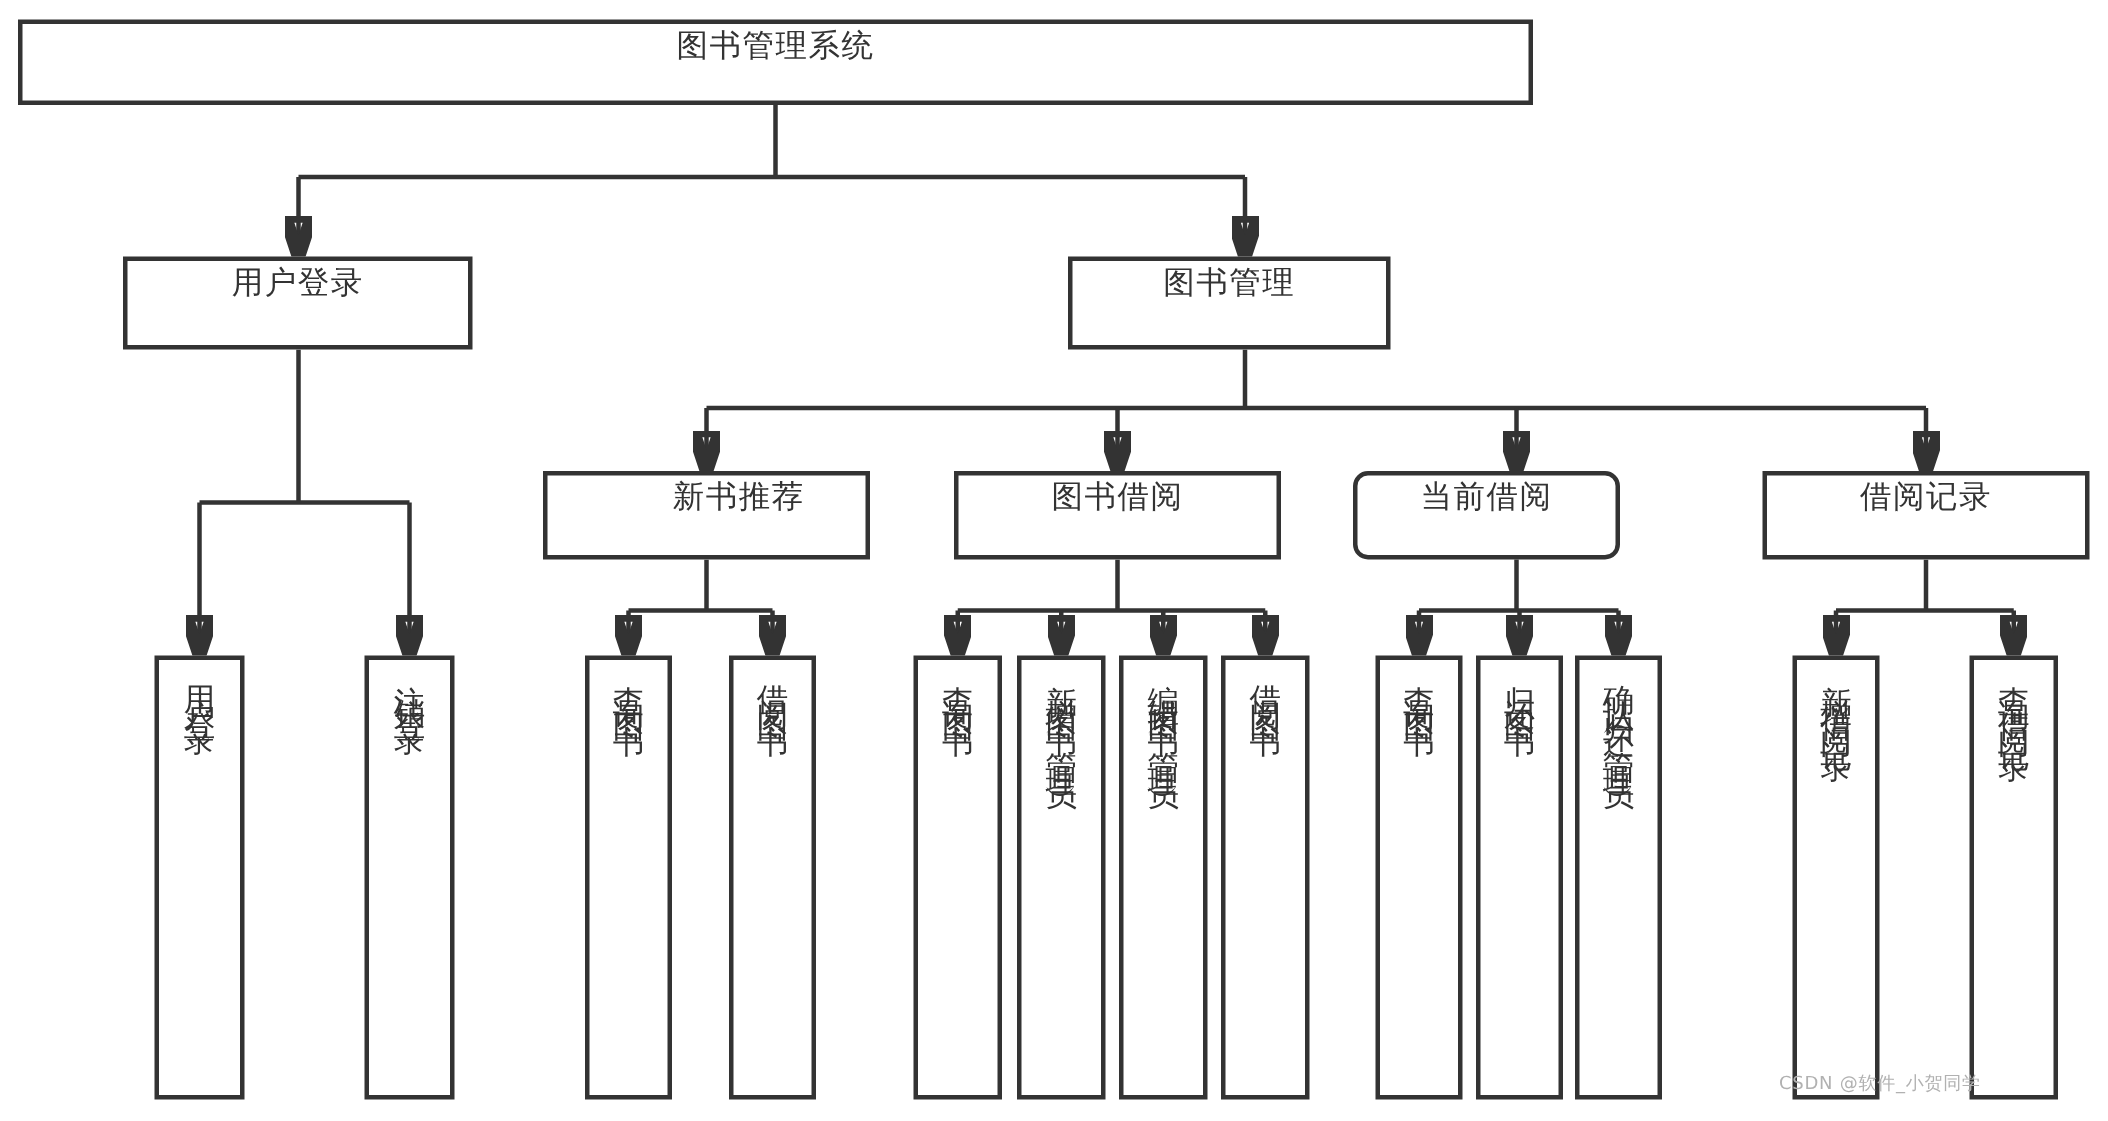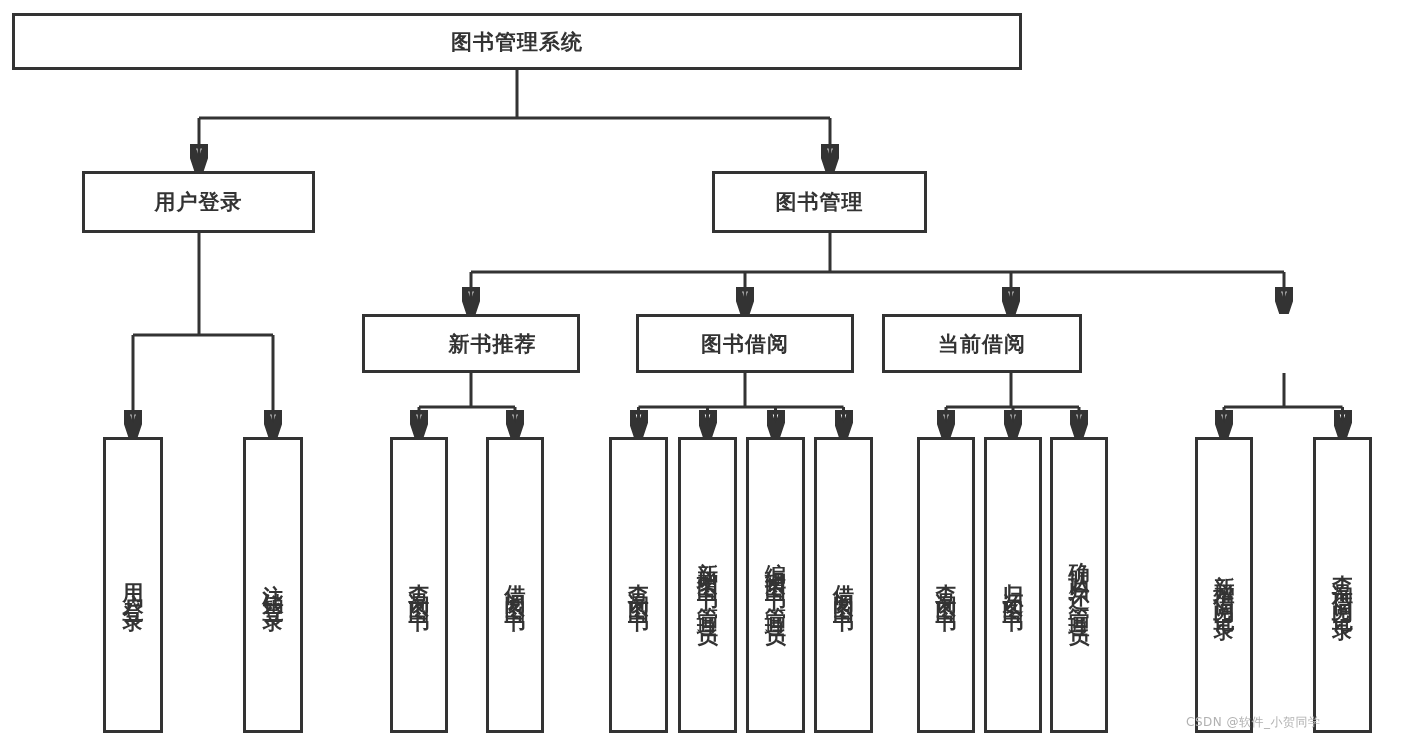--- a/index.html
+++ b/index.html
@@ -12,36 +12,36 @@
     background:var(--page-background);
     font-family:"DejaVu Sans","Liberation Sans",sans-serif;
     color:var(--text);
   }
   .connectors{position:absolute;left:0;top:0;width:1405px;height:747px;z-index:1;}
   .connectors path,.connectors line{stroke:var(--line);stroke-width:3;fill:none;}
   .arrowhead{fill:var(--line);}
   .box{
     position:absolute;box-sizing:border-box;z-index:2;
     border:3px solid var(--box-border);background:var(--box-background);
-    display:flex;align-items:center;justify-content:center;font-weight:bold;
+    display:flex;align-items:flex-start;justify-content:center;
   }
   .h-label{font-size:21px;letter-spacing:1px;white-space:nowrap;}
   .v-label{
     writing-mode:vertical-rl;text-orientation:mixed;
     font-size:21px;letter-spacing:9px;line-height:1.15;white-space:nowrap;
   }
   
   #n-root{left:12px;top:13px;width:1010px;height:57px;}
   
   #n-user-login{left:82px;top:171px;width:233px;height:62px;}
   #n-book-mgmt{left:712px;top:171px;width:215px;height:62px;}
   
   #n-recommend{left:362px;top:314px;width:218px;height:59px;padding-left:43px;}
   #n-borrow{left:636px;top:314px;width:218px;height:59px;}
-  #n-current{left:882px;top:314px;width:200px;height:59px;}
+  #n-current{left:902px;top:314px;width:178px;height:59px;border-radius:10px;}
   #n-records{left:1175px;top:314px;width:218px;height:59px;}
   
   .leaf{top:437px;height:296px;}
   #l-login{left:103px;width:60px;}
   #l-logout{left:243px;width:60px;}
   #l-rec-query{left:390px;width:58px;}
   #l-rec-borrow{left:486px;width:58px;}
   #l-bor-query{left:609px;width:59px;}
   #l-bor-add{left:678px;width:59px;}
   #l-bor-edit{left:746px;width:59px;}
@@ -115,20 +115,23 @@
 
   <div class="box" id="n-recommend">
     <span class="h-label">新书推荐</span>
   </div>
   <div class="box" id="n-borrow">
     <span class="h-label">图书借阅</span>
   </div>
   <div class="box" id="n-current">
     <span class="h-label">当前借阅</span>
   </div>
+  <div class="box" id="n-records">
+    <span class="h-label">借阅记录</span>
+  </div>
 
   <div class="box leaf" id="l-login">
     <span class="v-label">用户登录</span>
   </div>
   <div class="box leaf" id="l-logout">
     <span class="v-label">注销登录</span>
   </div>
   <div class="box leaf" id="l-rec-query">
     <span class="v-label">查询图书</span>
   </div>

